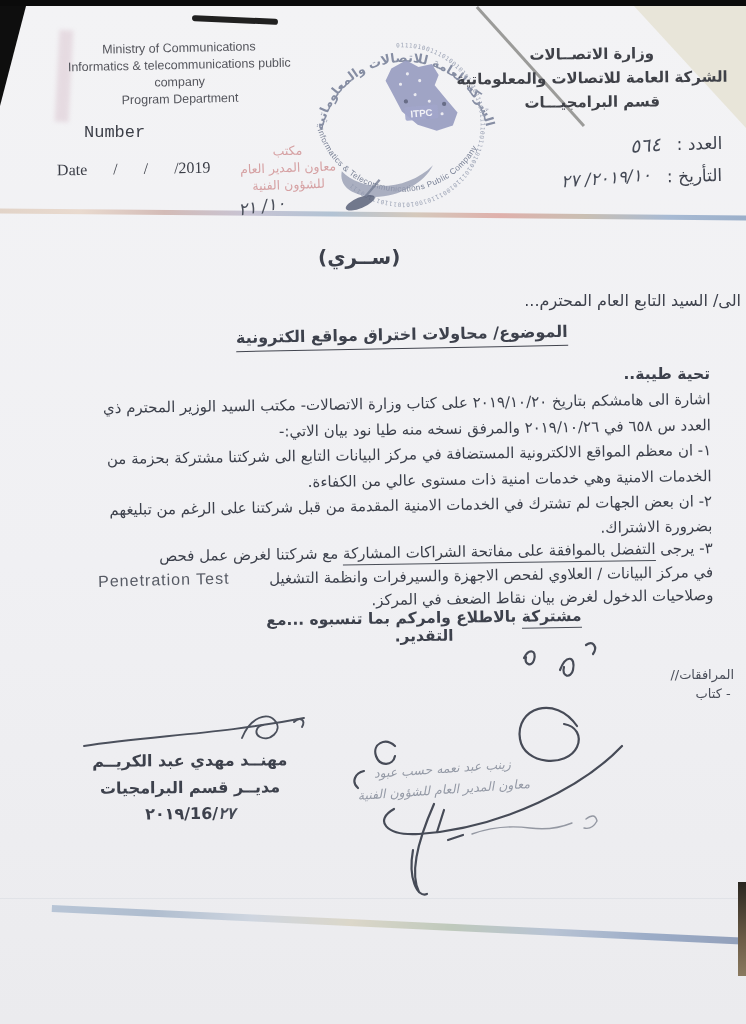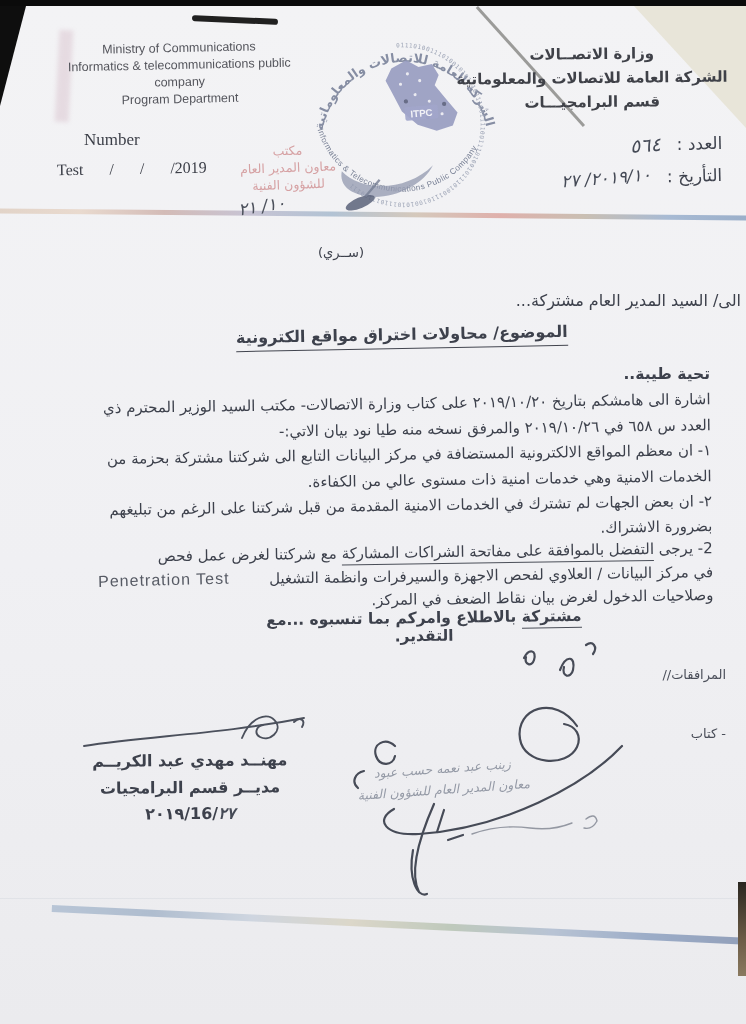--- a/index.html
+++ b/index.html
@@ -28,52 +28,52 @@
   .edge-smudge{position:absolute;right:0;top:876px;width:8px;height:94px;
                background:linear-gradient(180deg,#2a2620,#6b5b46 60%,#8a7a60);filter:blur(.6px);}
   
   .ar{direction:rtl;color:#3d414c;}
   .abs{position:absolute;}
   .hw{font-style:italic;letter-spacing:1px;color:#454a56;}
   
   .eng-head{left:52px;top:34px;width:255px;text-align:center;color:#54555c;
             font-family:"Liberation Sans",sans-serif;font-size:12.5px;line-height:17px;
             transform:rotate(-1.2deg);}
-  .num-label{left:84px;top:124px;font-family:Liberation Serif, serif;font-size:17px;color:#3c3f48;}
+  .num-label{left:84px;top:117px;font-family:Liberation Mono, monospace;font-size:17px;color:#3c3f48;}
   .date-row{left:57px;top:154px;font-family:"Liberation Serif",serif;font-size:16px;color:#3c3f48;
             transform:rotate(-1deg);}
   .date-row .slashes{margin-left:26px;word-spacing:22px;}
   
   .rstamp{left:228px;top:136px;width:120px;text-align:center;color:#cf8d8f;opacity:.8;
           font-size:12.5px;line-height:17px;transform:rotate(-2deg);}
   .rstamp-date{left:238px;top:190px;font-size:17px;transform:rotate(-9deg);color:#4c515c;}
   
   .ar-head{right:8px;top:36px;width:292px;text-align:center;font-size:15px;line-height:24px;
            color:#3f4148;transform:rotate(-.6deg);font-weight:600;}
   .meta-row{right:24px;display:flex;direction:rtl;align-items:center;gap:16px;
             font-size:17px;color:#3f434e;transform:rotate(-1.5deg);}
   .meta-val{font-size:19px;transform:rotate(-3deg);}
   
-  .secret{left:318px;top:239px;font-size:13px;font-weight:400;}
+  .secret{left:318px;top:239px;font-size:20px;font-weight:700;}
   .to-line{right:5px;top:285px;font-size:16px;}
   .subject{right:178px;top:319px;font-size:16px;font-weight:600;border-bottom:1.6px solid #42454f;
            padding-bottom:4px;transform:rotate(-1.1deg);}
   .greeting{right:36px;top:359px;font-size:15.5px;font-weight:700;}
   .body-block{left:48px;right:34px;top:386px;transform:rotate(-.85deg);font-size:15px;}
   .bline{direction:rtl;text-align:right;line-height:25.5px;white-space:nowrap;}
   .tight{line-height:22.5px;}
   .useg{border-bottom:1.4px solid #4a4e58;padding-bottom:2px;}
   .pt-row{display:flex;direction:rtl;justify-content:flex-start;align-items:baseline;line-height:23px;}
   .pt-en{font-family:"Liberation Sans",sans-serif;font-size:16px;color:#565a64;letter-spacing:1px;
          margin-right:40px;transform:rotate(-.6deg);}
   .closing{left:236px;top:603px;width:376px;text-align:center;font-size:15.5px;font-weight:700;
            transform:rotate(-.8deg);}
   
-  .attach{right:20px;top:659px;font-size:13px;text-align:right;line-height:19px;color:#4a4e59;}
-  .attach .item{padding-left:22px;margin-top:40px;}
+  .attach{right:12px;top:659px;font-size:13px;text-align:center;line-height:19px;color:#4a4e59;}
+  .attach .item{padding-left:22px;}
   
   .appr-note{left:328px;top:752px;width:230px;text-align:center;color:#8b919e;opacity:.9;
              font-size:12.5px;line-height:21px;transform:rotate(-4deg);font-style:italic;}
   .sig-block{left:76px;top:742px;width:228px;text-align:center;font-weight:700;font-size:16px;
              line-height:26.5px;transform:rotate(-.5deg);}
   .sig-date{direction:ltr;font-weight:600;}
   .sig-date .hwnum{font-style:italic;text-align:right;}
   svg{overflow:visible;}
 </style>
 </head>
@@ -92,21 +92,21 @@
     <div class="abs low-streak"></div>
     <div class="abs edge-smudge"></div>
 
     <div class="abs eng-head">
       <div>Ministry of Communications</div>
       <div>Informatics &amp; telecommunications public company</div>
       <div>Program Department</div>
     </div>
     <div class="abs num-label">Number</div>
     <div class="abs date-row">
-      <span>Test</span><span class="slashes">/     /     /2019</span>
+      <span>Date</span><span class="slashes">/     /     /2019</span>
     </div>
 
     <div class="abs rstamp ar">
       <div>مكتب</div>
       <div>معاون المدير العام</div>
       <div>للشؤون الفنية</div>
     </div>
     <div class="abs rstamp-date hw" dir="ltr">١٠/ ٢١</div>
 
     <svg class="abs" style="left:302px;top:18px;opacity:.82;transform:rotate(-5deg);" width="202" height="200" viewBox="0 0 206 206">
@@ -153,33 +153,33 @@
     <div class="abs meta-row" style="top:127px;">
       <span>العدد :</span>
       <span class="hw meta-val">٥٦٤</span>
     </div>
     <div class="abs meta-row" style="top:161px;">
       <span>التأريخ :</span>
       <span class="hw meta-val" dir="ltr" style="font-size:17px;">٢٠١٩/١٠/ ٢٧</span>
     </div>
 
     <div class="abs secret ar">(ســري)</div>
-    <div class="abs to-line ar">الى/ السيد المدير العام مشتركة...</div>
+    <div class="abs to-line ar">الى/ السيد التابع العام المحترم...</div>
     <div class="abs subject ar">الموضوع/ محاولات اختراق مواقع الكترونية</div>
     <div class="abs greeting ar">تحية طيبة..</div>
 
     <div class="abs body-block">
       <div class="bline ar">اشارة الى هامشكم بتاريخ ٢٠١٩/١٠/٢٠ على كتاب وزارة الاتصالات- مكتب السيد الوزير المحترم ذي</div>
       <div class="bline ar">العدد س ٦٥٨ في ٢٠١٩/١٠/٢٦ والمرفق نسخه منه طيا نود بيان الاتي:-</div>
       <div class="bline ar">١- ان معظم المواقع الالكترونية المستضافة في مركز البيانات التابع الى شركتنا مشتركة بحزمة من</div>
       <div class="bline ar">الخدمات الامنية وهي خدمات امنية ذات مستوى عالي من الكفاءة.</div>
       <div class="bline ar">٢-  ان بعض الجهات لم تشترك في الخدمات الامنية المقدمة من قبل شركتنا على الرغم من تبليغهم</div>
       <div class="bline ar tight">بضرورة الاشتراك.</div>
       <div class="bline ar tight">
-        <span>2- يرجى </span><span class="useg">التفضل بالموافقة على مفاتحة الشراكات المشاركة</span><span> مع شركتنا لغرض عمل فحص</span>
+        <span>٣- يرجى </span><span class="useg">التفضل بالموافقة على مفاتحة الشراكات المشاركة</span><span> مع شركتنا لغرض عمل فحص</span>
       </div>
       <div class="pt-row ar">
         <span>في مركز البيانات / العلاوي  لفحص الاجهزة والسيرفرات وانظمة التشغيل</span>
         <span class="pt-en" dir="ltr">Penetration Test</span>
       </div>
       <div class="bline ar tight">وصلاحيات الدخول لغرض بيان نقاط الضعف في المركز.</div>
     </div>
 
     <div class="abs closing ar">
       <span class="useg">مشتركة</span><span> بالاطلاع وامركم بما تنسبوه ...مع التقدير.</span>

